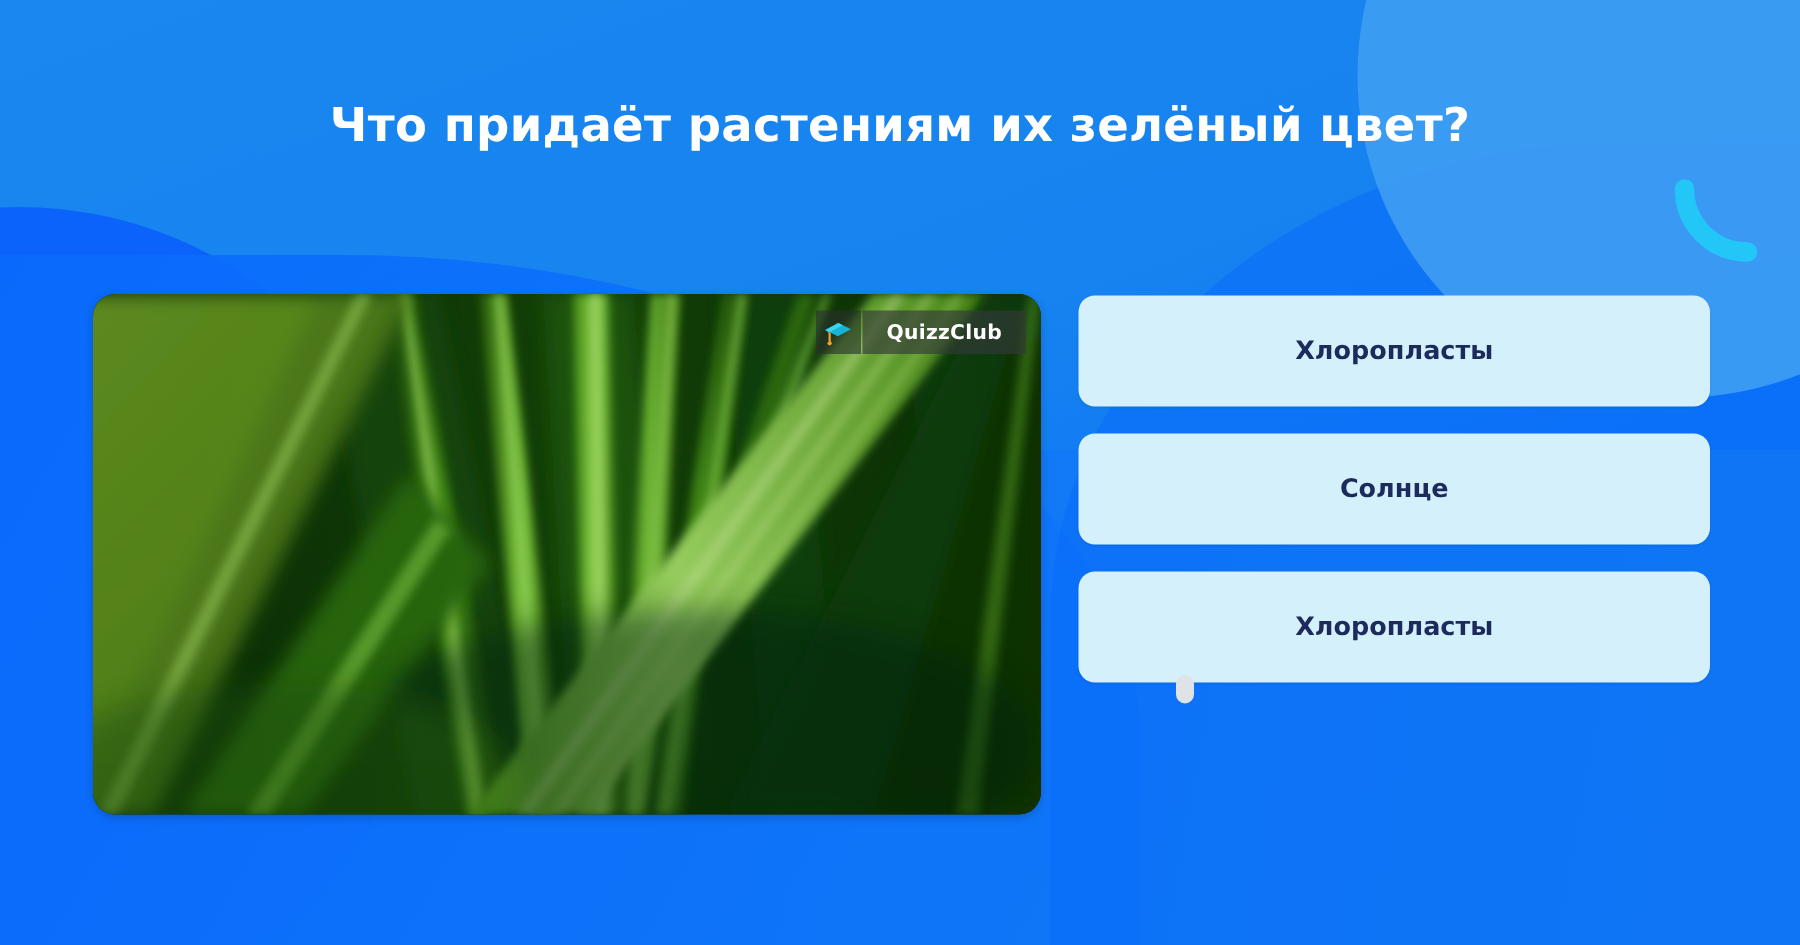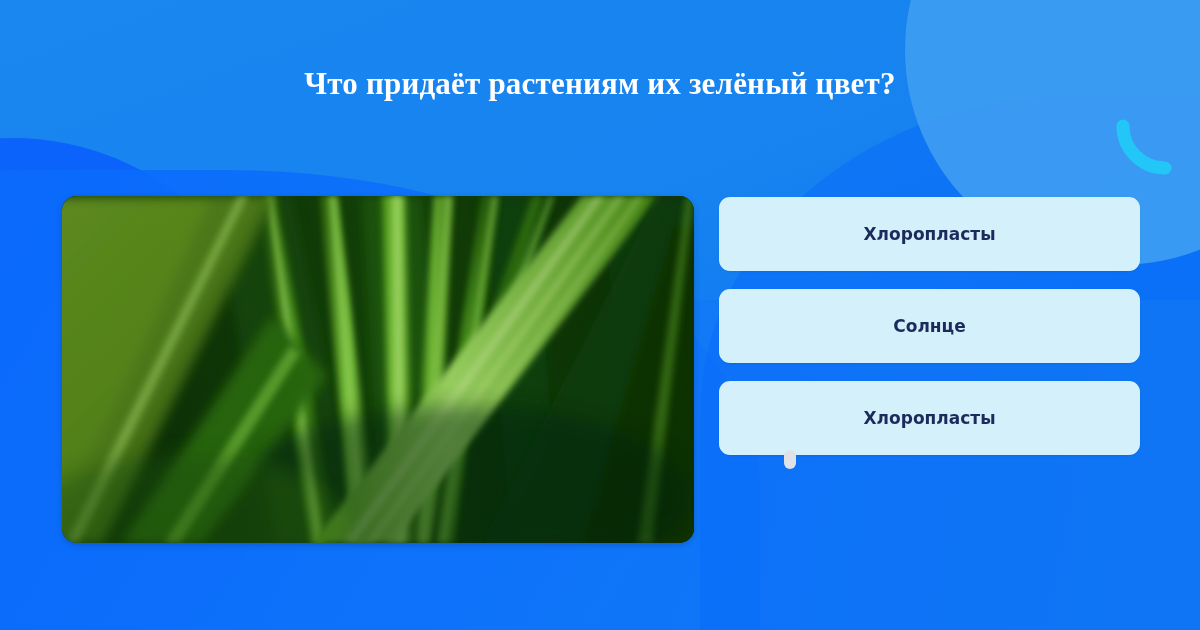--- a/index.html
+++ b/index.html
@@ -82,21 +82,20 @@
     position: absolute;
     left: 0;
     top: 66px;
     width: 1200px;
     text-align: center;
     color: #ffffff;
     font-size: 31px;
     font-weight: bold;
     letter-spacing: 0.2px;
     z-index: 8;
-    font-family: Liberation Serif, serif;
   }
 
   
   .photo-card {
     position: absolute;
     left: 62px;
     top: 196px;
     width: 632px;
     height: 347px;
     border-radius: 15px;
@@ -300,20 +299,31 @@
         </g>
 
         <rect x="0" y="0" width="632" height="347" fill="url(#gDark)" opacity="0.12"></rect>
         <g filter="url(#blurLg)" opacity="0.45">
           <ellipse cx="400" cy="300" rx="230" ry="90" fill="#05200a"></ellipse>
           <ellipse cx="120" cy="330" rx="160" ry="70" fill="#1d4f09"></ellipse>
         </g>
       </svg>
     </div>
 
+    <div class="wm">
+      <div class="wm-icon-box">
+        <svg width="21" height="20" viewBox="0 0 24 24">
+          <path d="M2 9.5 L12.5 4 L22.5 9 L12 14.5 Z" fill="#15b5d8"></path>
+          <path d="M2 9.5 L12.5 4 L16 5.8 L5 11.6 Z" fill="#3fd3ef"></path>
+          <path d="M4.6 11 L4.6 18 L6.4 20 L6.4 11.9 Z" fill="#f0a227"></path>
+          <circle cx="5.5" cy="20.2" r="1.7" fill="#f0a227"></circle>
+        </svg>
+      </div>
+      <div class="wm-label">QuizzClub</div>
+    </div>
   </div>
 
   <div class="answers">
     <div class="answer">
       <span>Хлоропласты</span>
     </div>
     <div class="answer">
       <span>Солнце</span>
     </div>
     <div class="answer">

